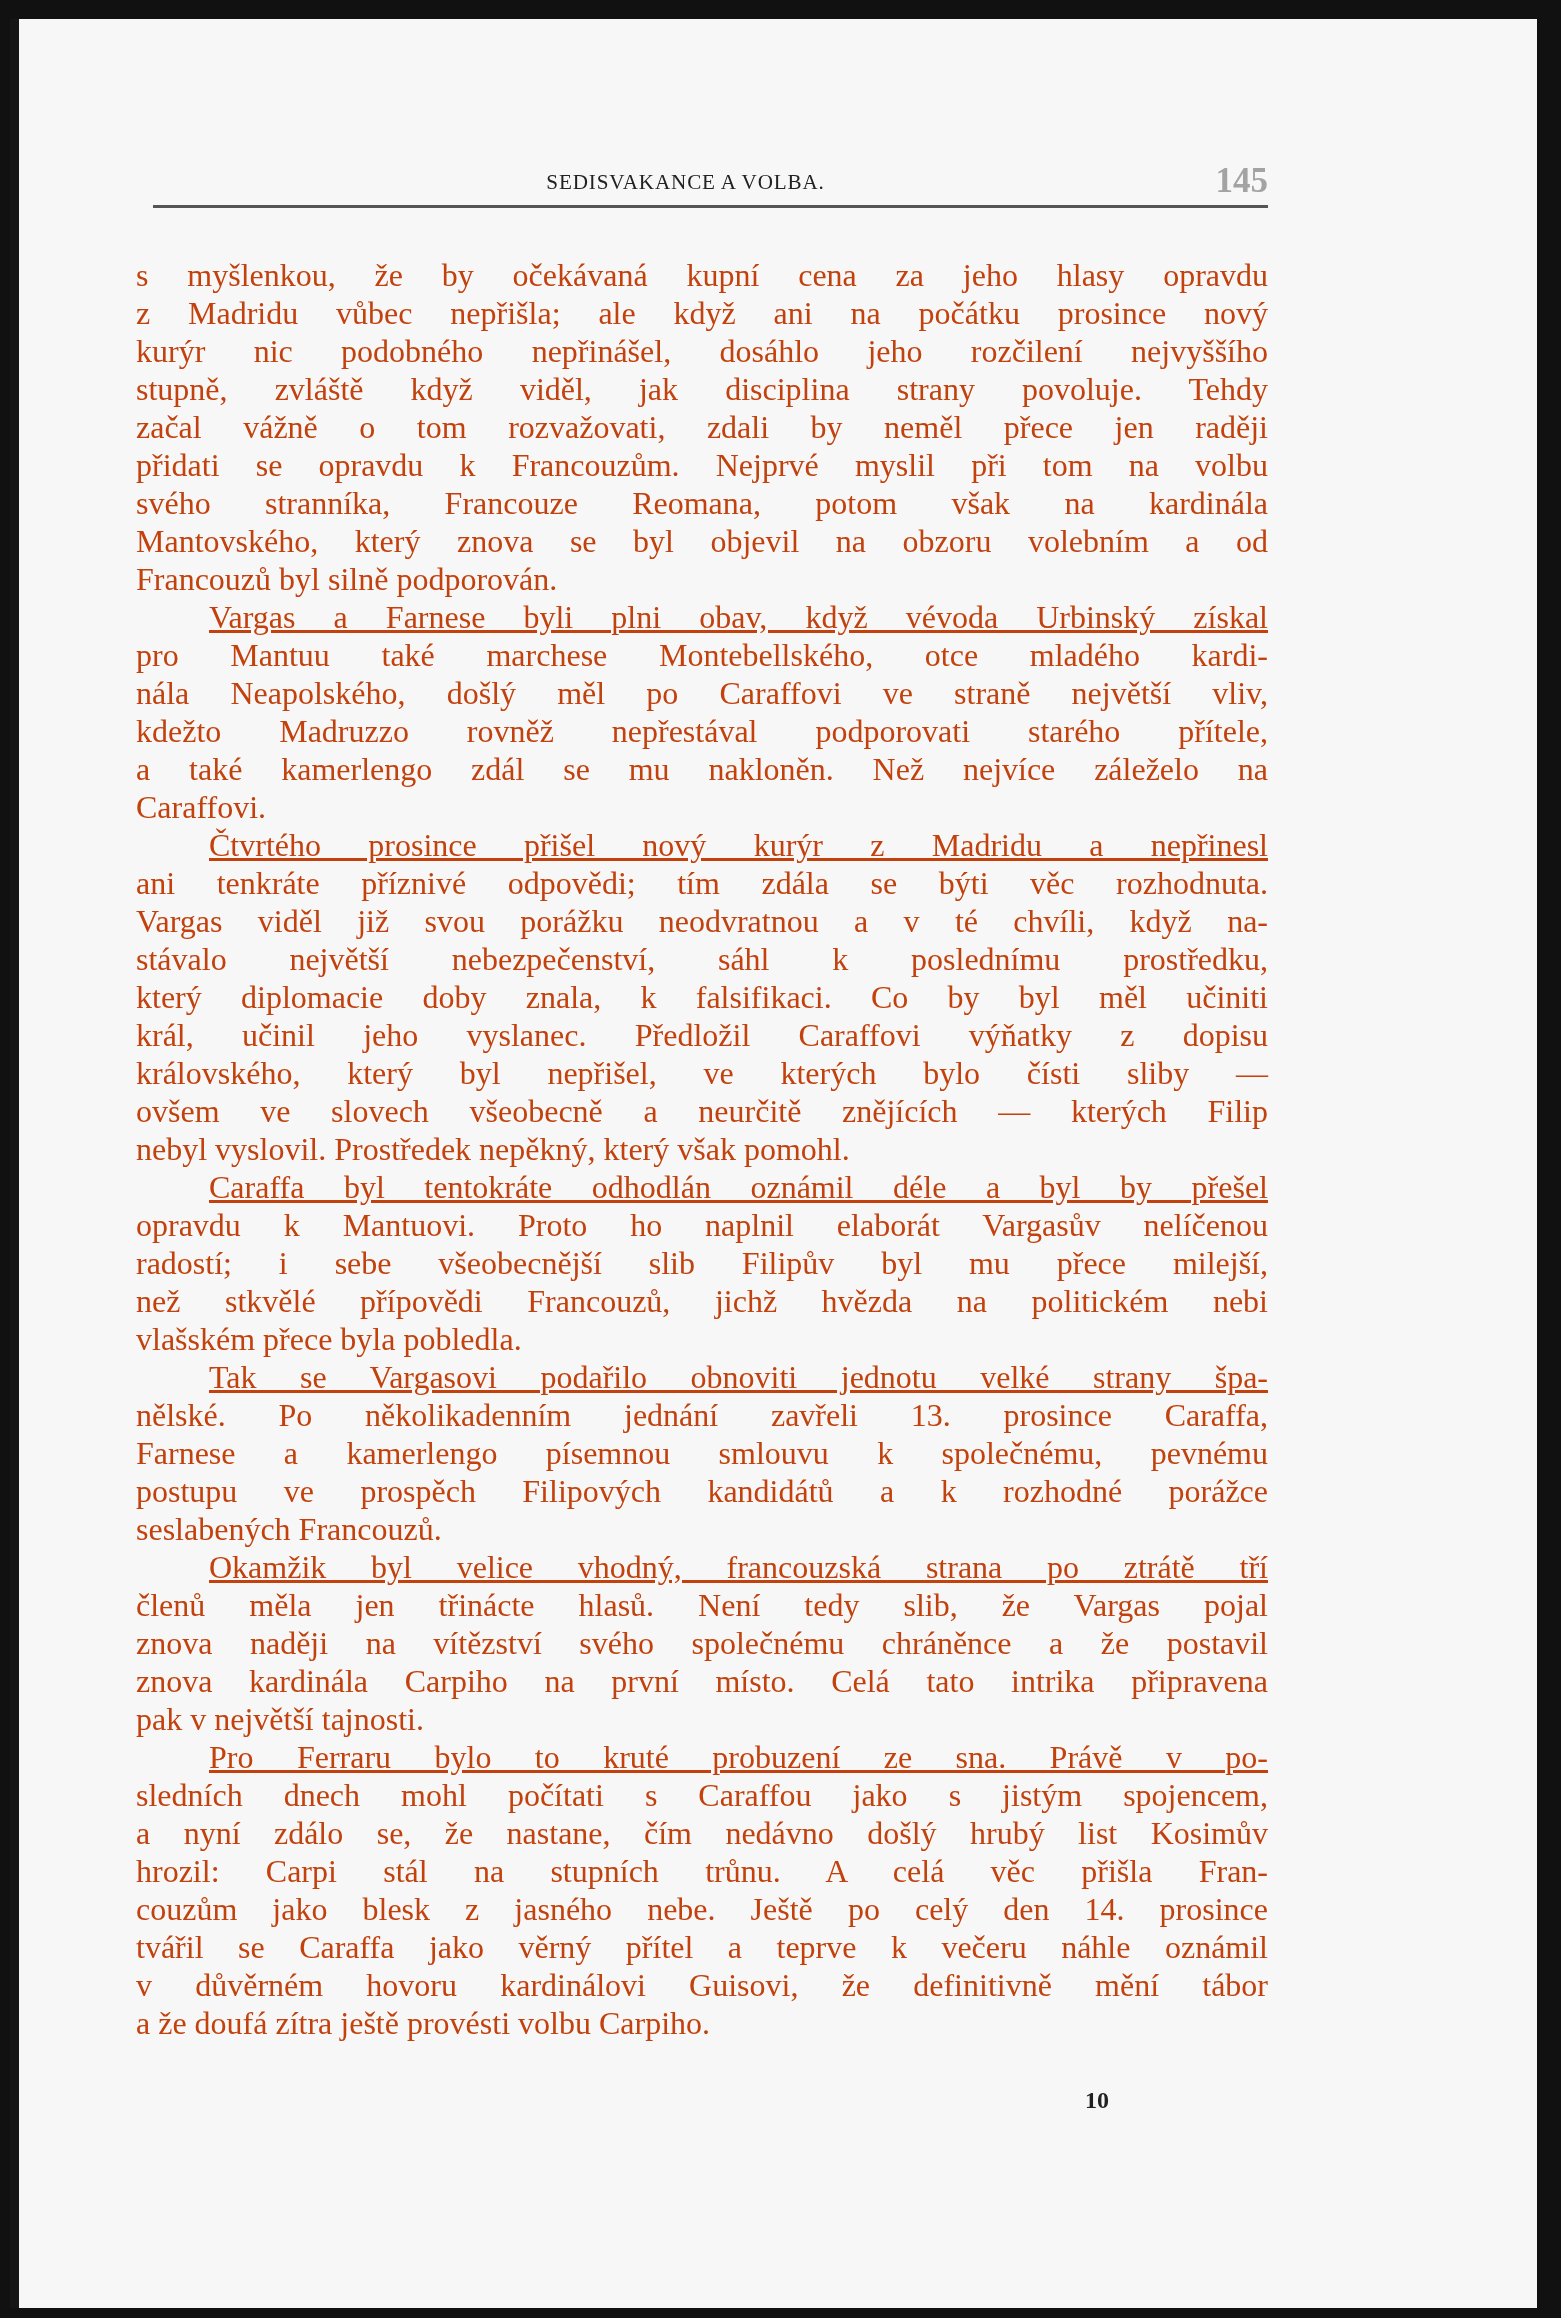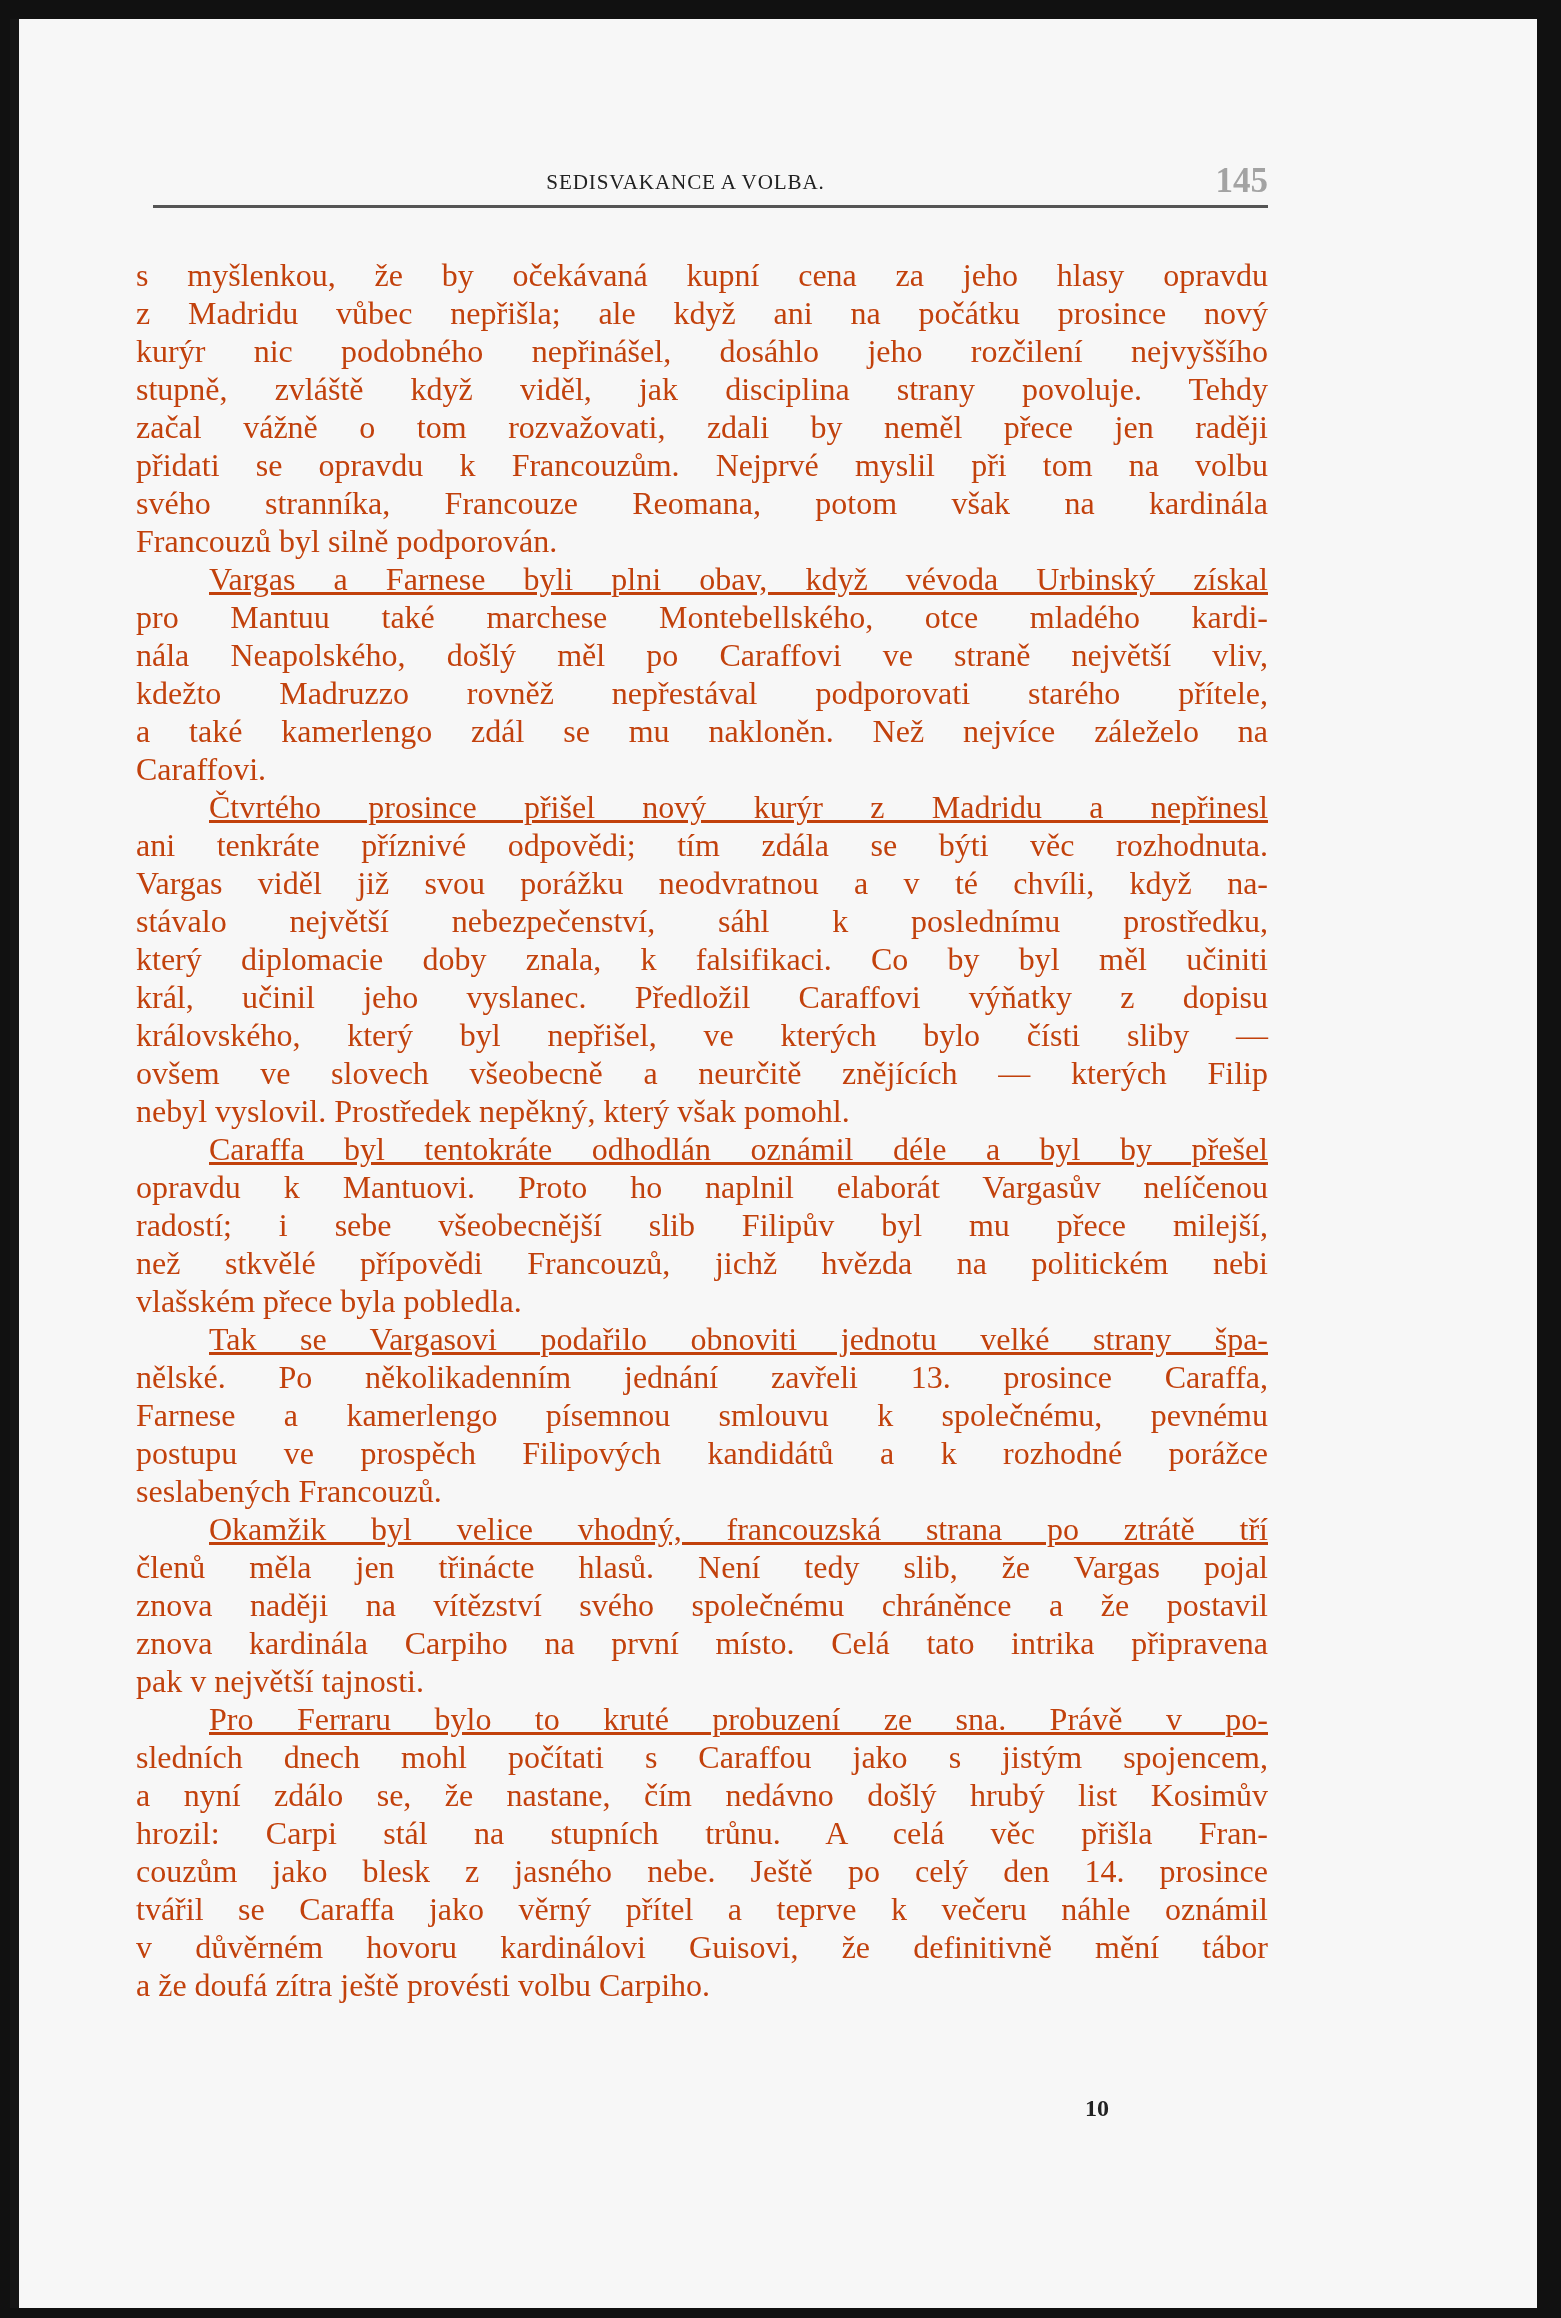--- a/index.html
+++ b/index.html
@@ -35,21 +35,21 @@
     color: #c2410c;
   }
   .line {
     display: block; white-space: nowrap; text-align: justify; text-align-last: justify;
     height: 38px; overflow: visible;
   }
   .line.last { text-align-last: left; }
   .line.indent { padding-left: 73px; text-decoration: underline; }
   .signature {
     position: absolute; left: 1085px; top: 2087px;
-    font-family: "Liberation Serif", serif; font-weight: bold; font-size: 24px; color: #222; margin-top: 8px;
+    font-family: "Liberation Serif", serif; font-weight: bold; font-size: 24px; color: #222;
   }
 </style>
 </head>
 <body>
 
 <div class="left-bar"></div>
 <div class="page"></div>
 
 <div class="header">
   <div class="running-title">SEDISVAKANCE A VOLBA.</div>
@@ -59,20 +59,21 @@
 
 <div class="body-text" id="body-text">
     <div>
       <span class="line" style="display: block;">s myšlenkou, že by očekávaná kupní cena za jeho hlasy opravdu</span>
       <span class="line" style="display: block;">z Madridu vůbec nepřišla; ale když ani na počátku prosince nový</span>
       <span class="line" style="display: block;">kurýr nic podobného nepřinášel, dosáhlo jeho rozčilení nejvyššího</span>
       <span class="line" style="display: block;">stupně, zvláště když viděl, jak disciplina strany povoluje. Tehdy</span>
       <span class="line" style="display: block;">začal vážně o tom rozvažovati, zdali by neměl přece jen raději</span>
       <span class="line" style="display: block;">přidati se opravdu k Francouzům. Nejprvé myslil při tom na volbu</span>
       <span class="line" style="display: block;">svého stranníka, Francouze Reomana, potom však na kardinála</span>
+      <span class="line" style="display: block;">Mantovského, který znova se byl objevil na obzoru volebním a od</span>
       <span class="line last" style="display: block;">Francouzů byl silně podporován.</span>
     </div>
     <div>
       <span class="line indent" style="display: block;">Vargas a Farnese byli plni obav, když vévoda Urbinský získal</span>
       <span class="line" style="display: block;">pro Mantuu také marchese Montebellského, otce mladého kardi-</span>
       <span class="line" style="display: block;">nála Neapolského, došlý měl po Caraffovi ve straně největší vliv,</span>
       <span class="line" style="display: block;">kdežto Madruzzo rovněž nepřestával podporovati starého přítele,</span>
       <span class="line" style="display: block;">a také kamerlengo zdál se mu nakloněn. Než nejvíce záleželo na</span>
       <span class="line last" style="display: block;">Caraffovi.</span>
     </div>

